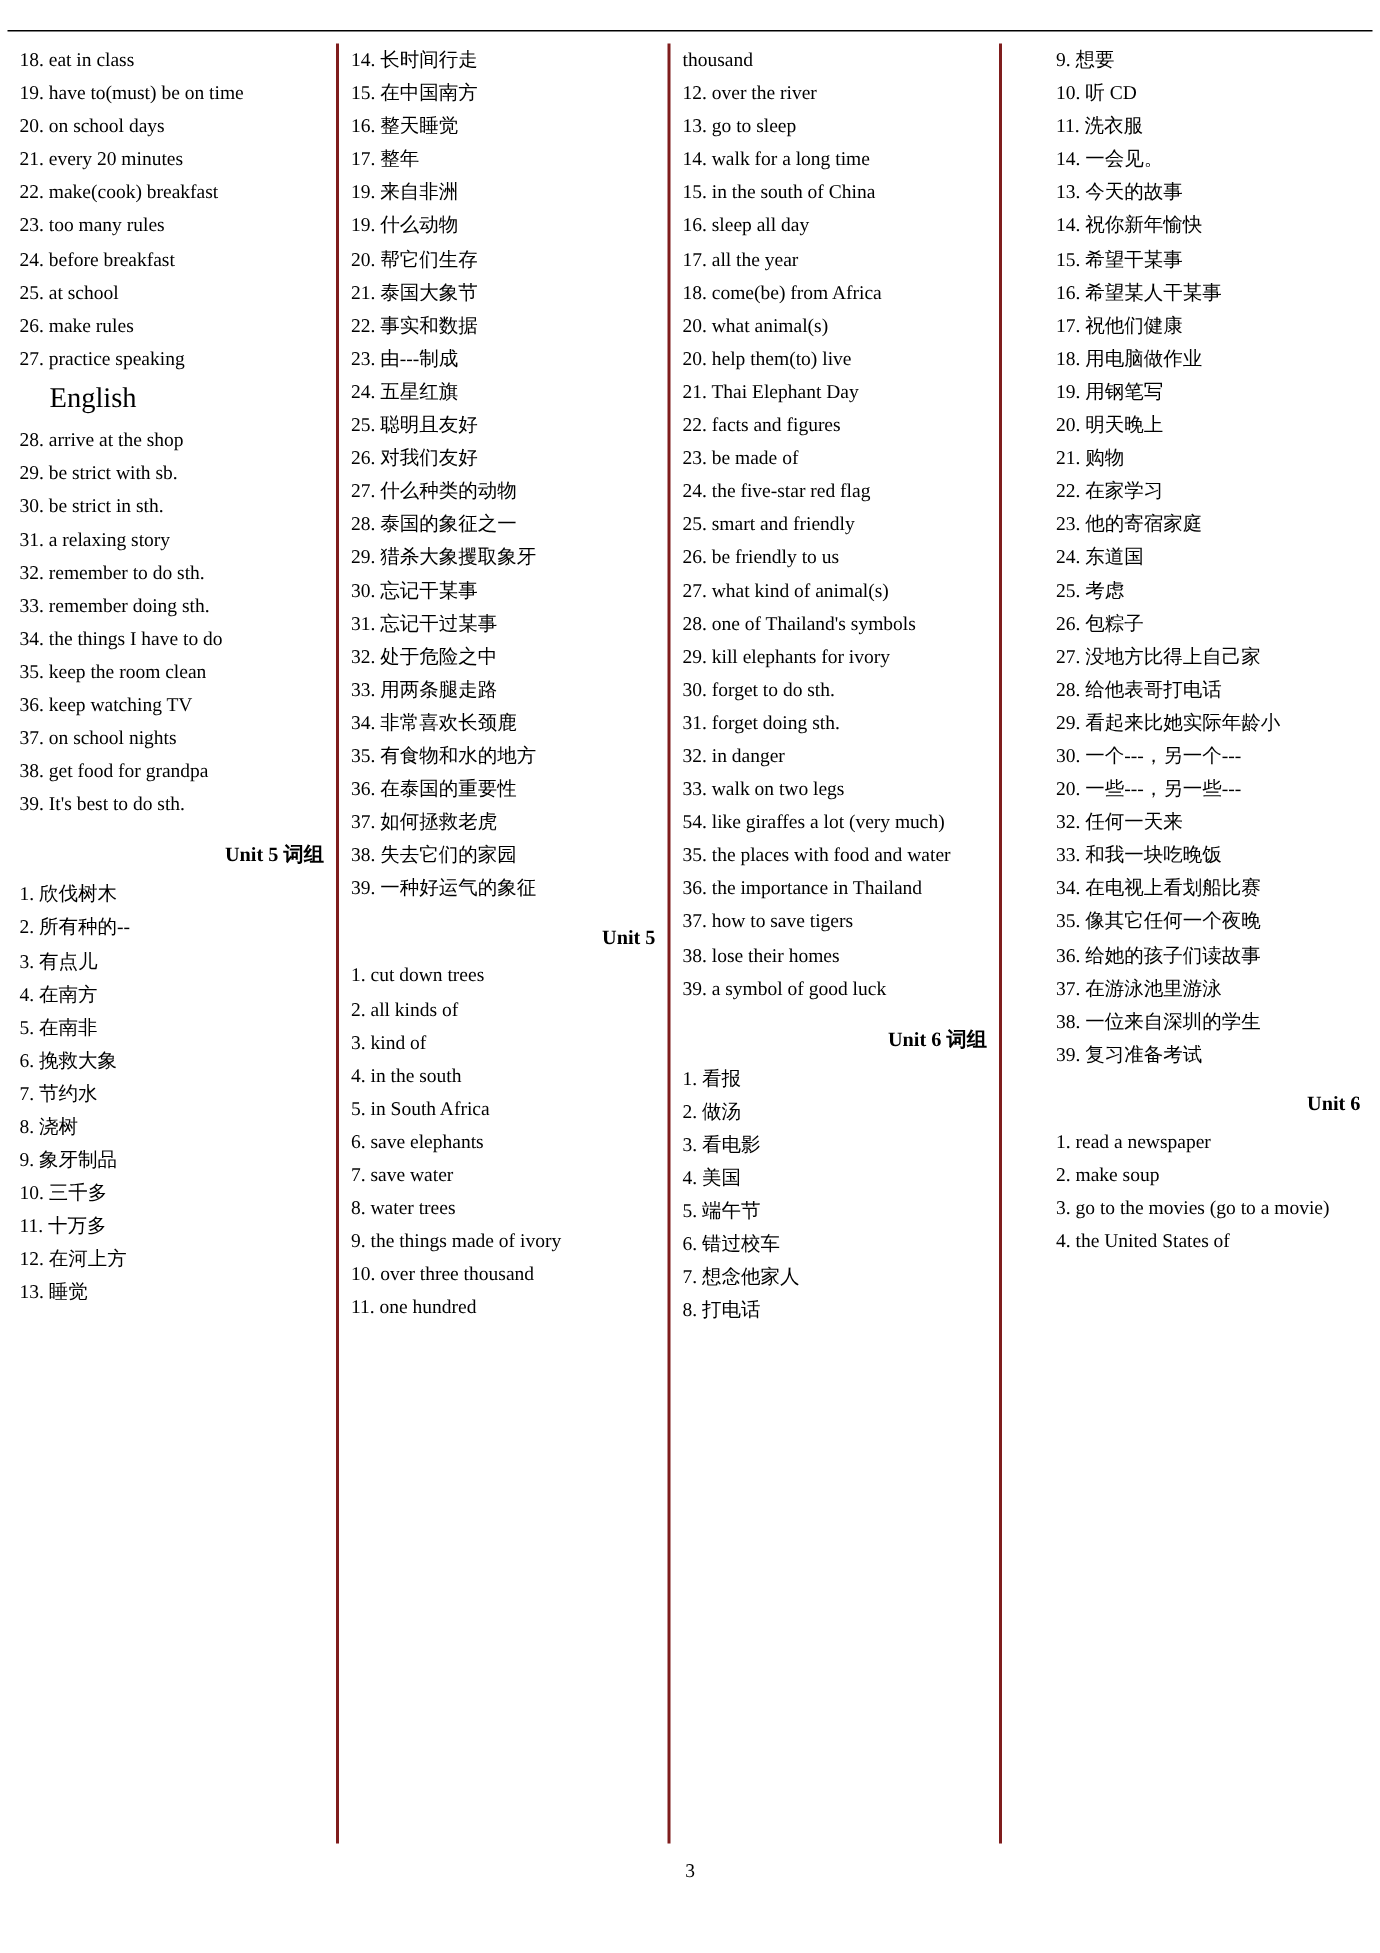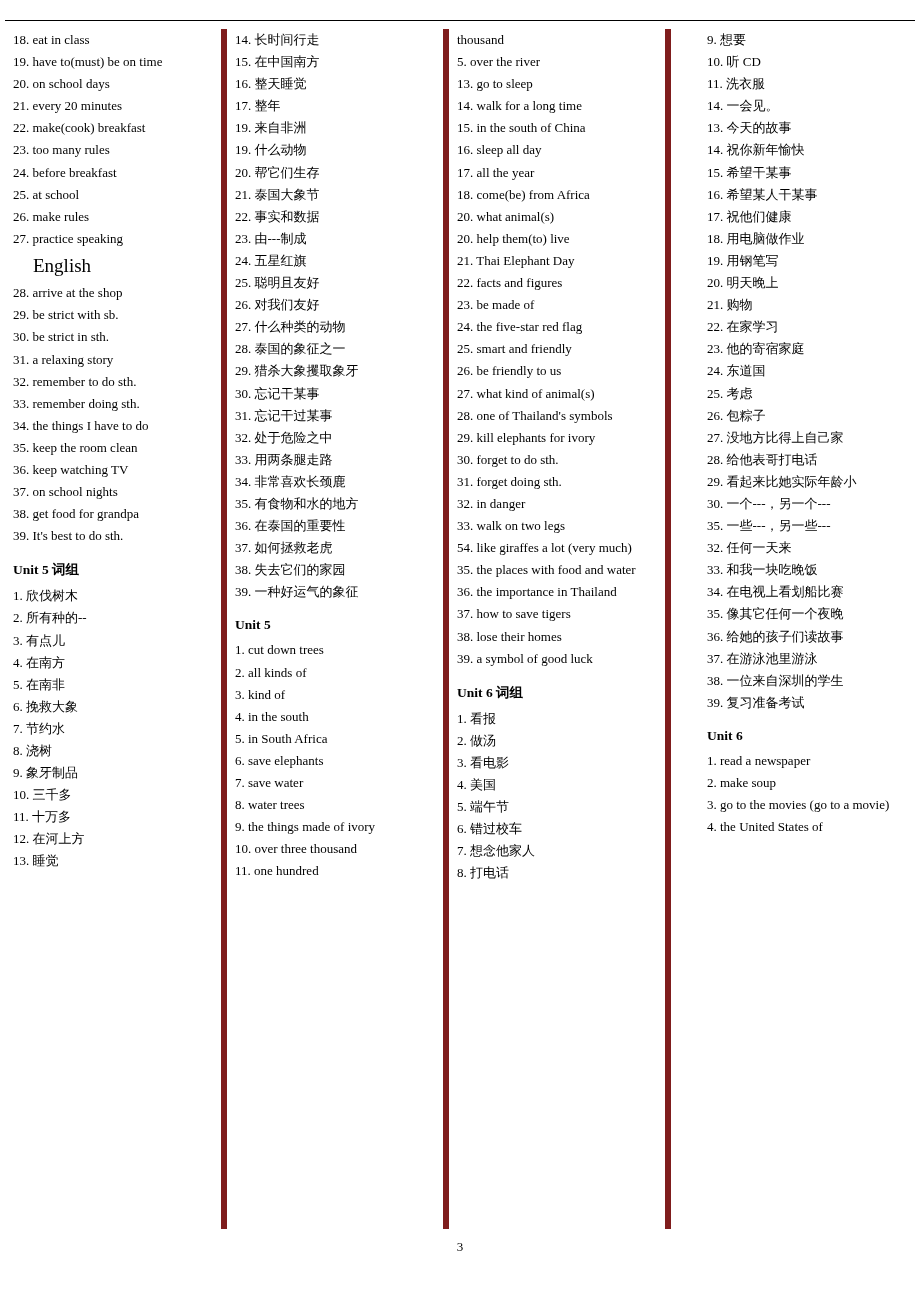--- a/index.html
+++ b/index.html
@@ -24,38 +24,38 @@
     }
     .columns {
       display: flex;
       flex-direction: row;
       align-items: flex-start;
       width: 100%;
     }
     .col {
       flex: 1;
       padding: 0 8px;
-      border-right: 6px solid #7f1d1d;
+      border-right: 2px solid #7f1d1d;
       min-height: 1200px;
     }
     .col:last-child {
       border-right: none;
       margin-left: 28px;
     }
     .item {
       line-height: 1.7;
       font-size: 13px;
     }
     .item-indent {
       padding-left: 20px;
       line-height: 1.7;
       font-size: 19px;
     }
     .section-title {
-      text-align: left;
+      text-align: right;
       font-weight: bold;
       margin: 14px 0 6px 0;
       font-size: 13.5px;
     }
     .page-num {
       text-align: center;
       margin-top: 10px;
       font-size: 13px;
     }
   </style>
@@ -142,21 +142,21 @@
         <div class="item">6. save elephants</div>
         <div class="item">7. save water</div>
         <div class="item">8. water trees</div>
         <div class="item">9. the things made of ivory</div>
         <div class="item">10. over three thousand</div>
         <div class="item">11. one hundred</div>
       </div>
 
     <div class="col" id="col3-el">
         <div class="item">thousand</div>
-        <div class="item">5. over the river</div>
+        <div class="item">12. over the river</div>
         <div class="item">13. go to sleep</div>
         <div class="item">14. walk for a long time</div>
         <div class="item">15. in the south of China</div>
         <div class="item">16. sleep all day</div>
         <div class="item">17. all the year</div>
         <div class="item">18. come(be) from Africa</div>
         <div class="item">20. what animal(s)</div>
         <div class="item">20. help them(to) live</div>
         <div class="item">21. Thai Elephant Day</div>
         <div class="item">22. facts and figures</div>
@@ -204,21 +204,21 @@
         <div class="item">21. 购物</div>
         <div class="item">22. 在家学习</div>
         <div class="item">23. 他的寄宿家庭</div>
         <div class="item">24. 东道国</div>
         <div class="item">25. 考虑</div>
         <div class="item">26. 包粽子</div>
         <div class="item">27. 没地方比得上自己家</div>
         <div class="item">28. 给他表哥打电话</div>
         <div class="item">29. 看起来比她实际年龄小</div>
         <div class="item">30. 一个---，另一个---</div>
-        <div class="item">35. 一些---，另一些---</div>
+        <div class="item">20. 一些---，另一些---</div>
         <div class="item">32. 任何一天来</div>
         <div class="item">33. 和我一块吃晚饭</div>
         <div class="item">34. 在电视上看划船比赛</div>
         <div class="item">35. 像其它任何一个夜晚</div>
         <div class="item">36. 给她的孩子们读故事</div>
         <div class="item">37. 在游泳池里游泳</div>
         <div class="item">38. 一位来自深圳的学生</div>
         <div class="item">39. 复习准备考试</div>
         <div class="section-title">Unit 6</div>
         <div class="item">1. read a newspaper</div>

